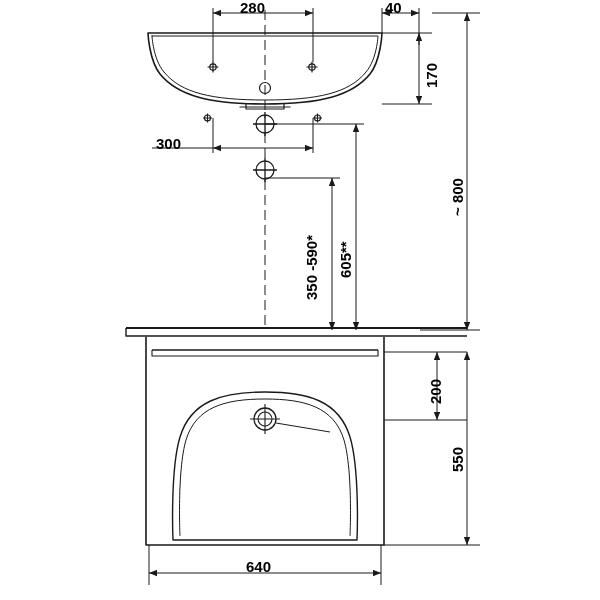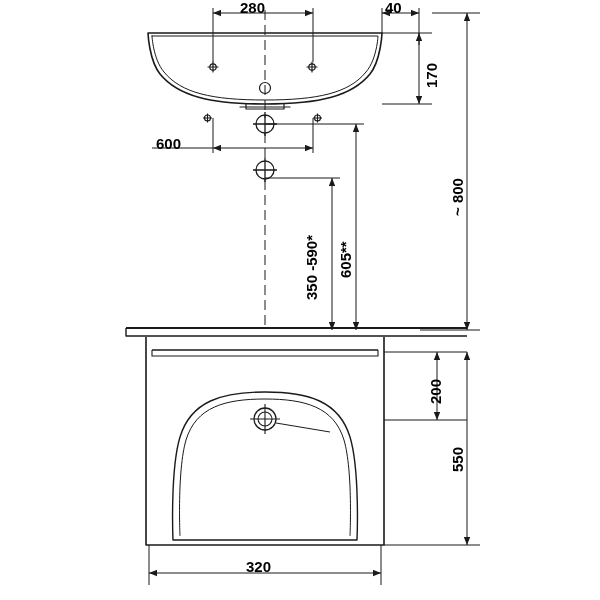--- a/index.html
+++ b/index.html
@@ -160,27 +160,27 @@
       <path d="M276,423 L330,432"></path>
     </g>
   </svg>
 
   <div class="dim-label" style="left:240px; top:0px;">280</div>
 
   <div class="dim-label" style="left:385px; top:0px;">40</div>
 
   <div class="dim-label rot90" style="left:424px; top:88px;">170</div>
 
-  <div class="dim-label" style="left:156px; top:136px;">600</div>
+  <div class="dim-label" style="left:156px; top:136px;">300</div>
 
   <div class="dim-label rot90" style="left:304px; top:300px;">350 -590*</div>
 
   <div class="dim-label rot90" style="left:338px; top:278px;">605**</div>
 
   <div class="dim-label rot90" style="left:450px; top:216px;">~ 800</div>
 
   <div class="dim-label rot90" style="left:428px; top:404px;">200</div>
 
   <div class="dim-label rot90" style="left:450px; top:472px;">550</div>
 
-  <div class="dim-label" style="left:246px; top:559px;">320</div>
+  <div class="dim-label" style="left:246px; top:559px;">640</div>
 
 </div>
 
 </body></html>

